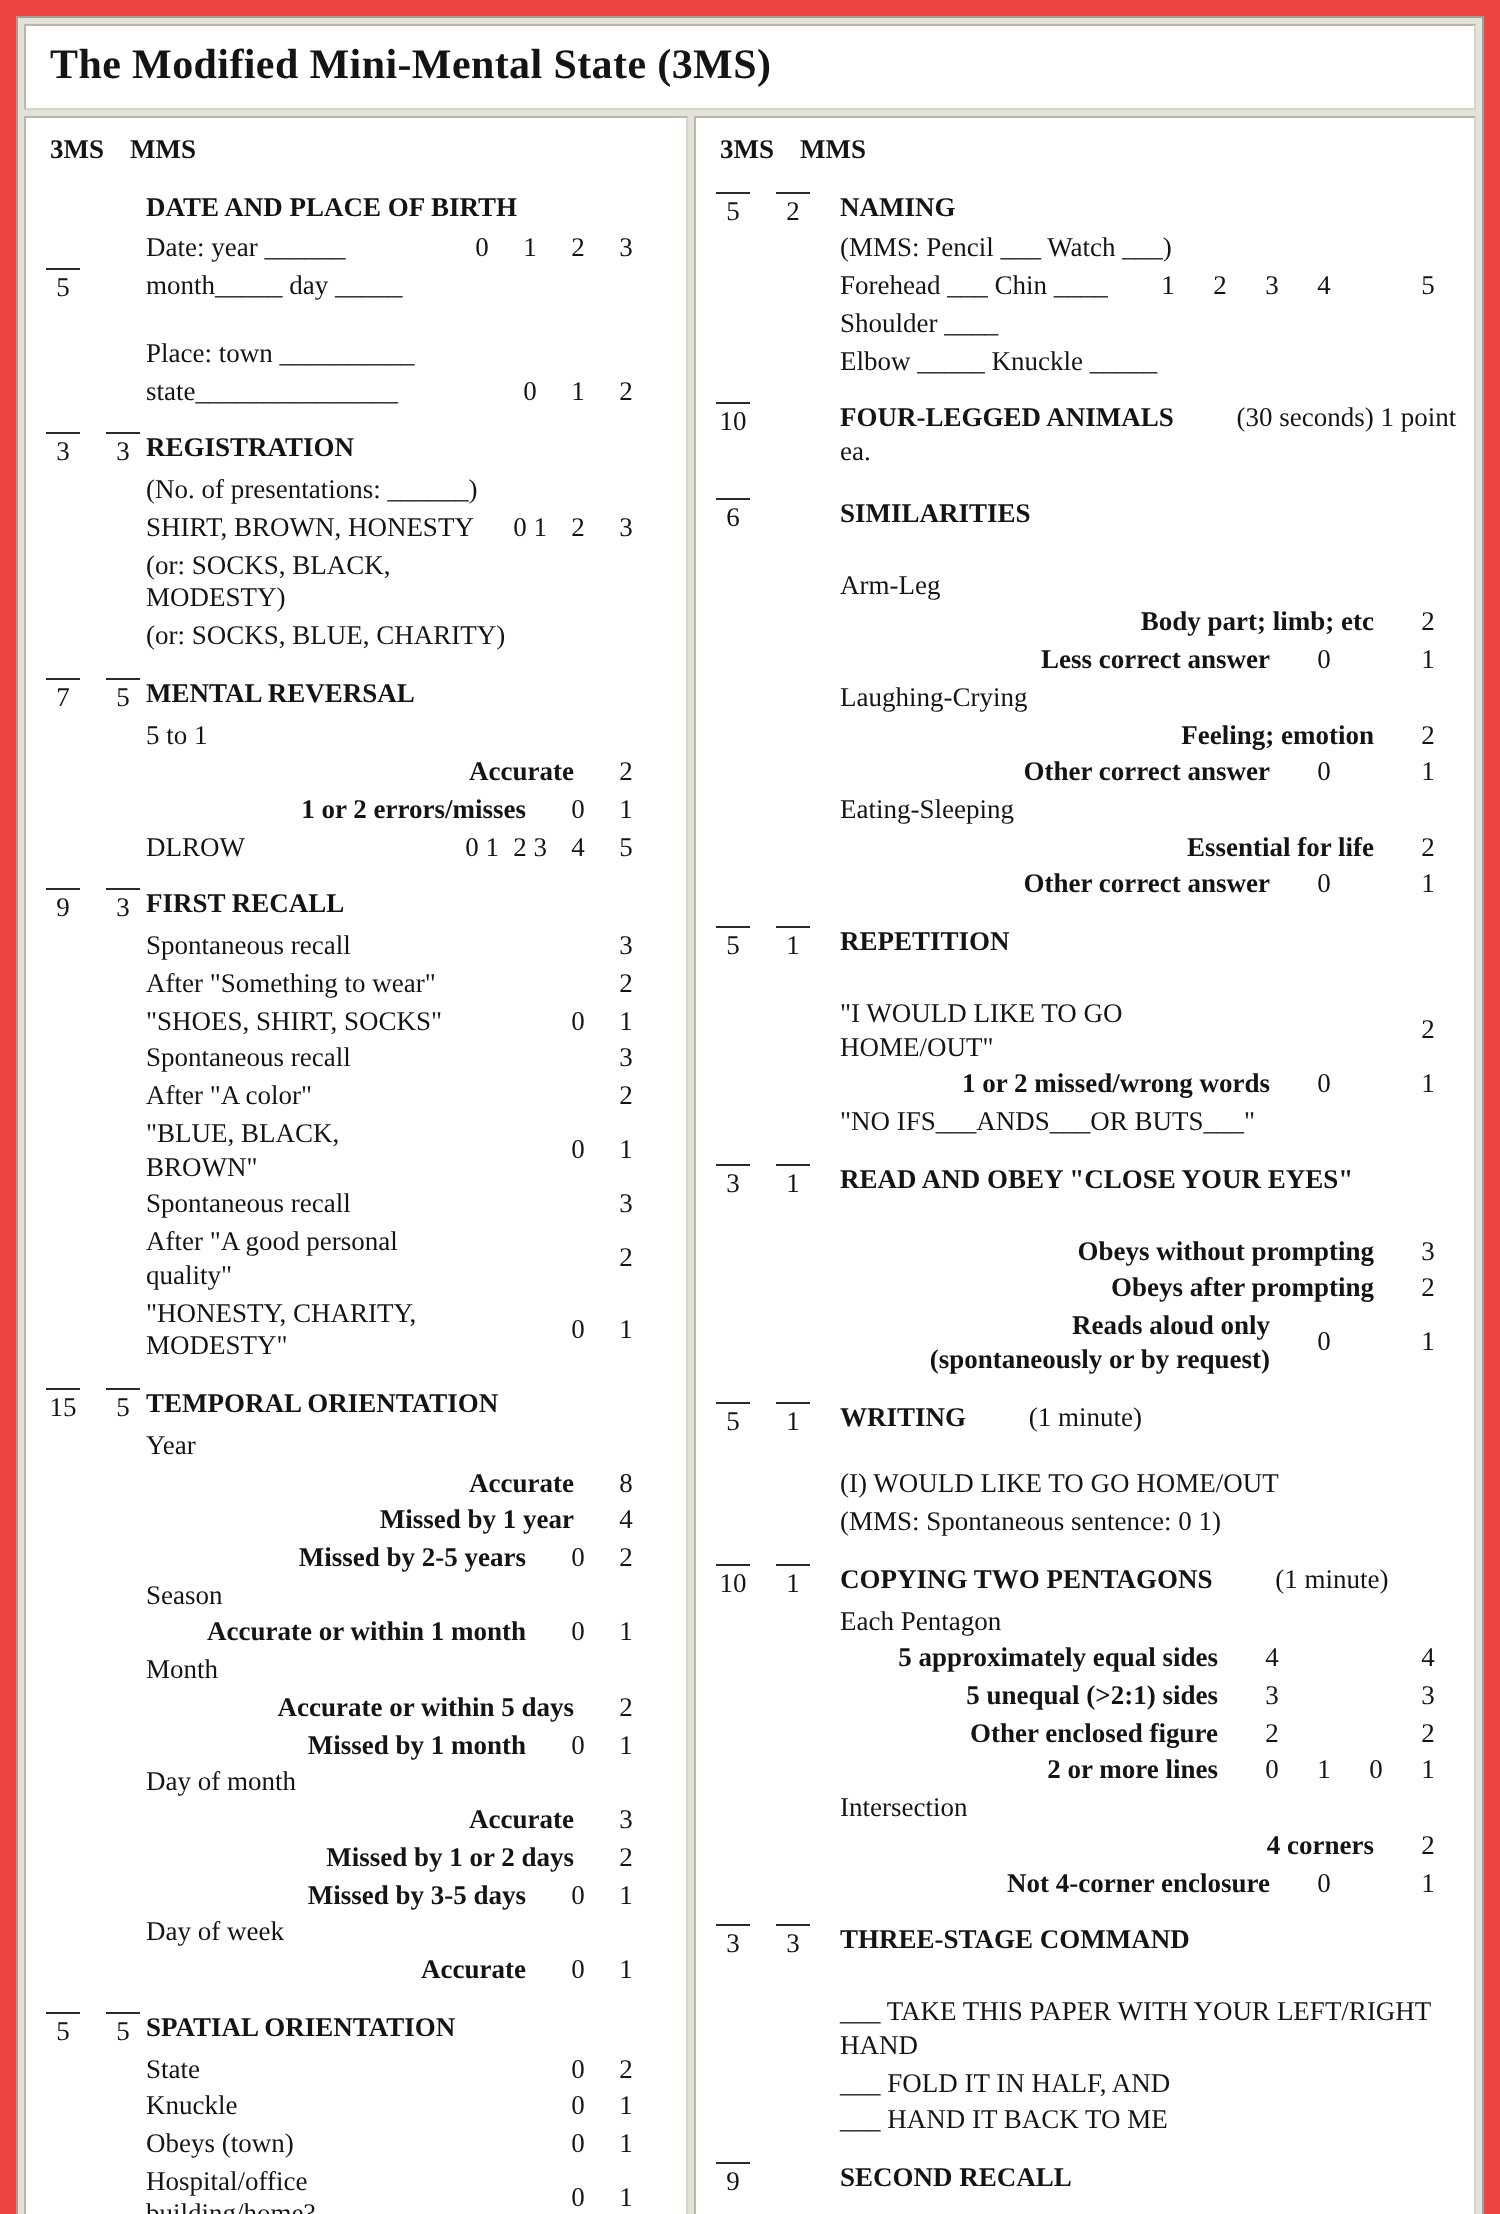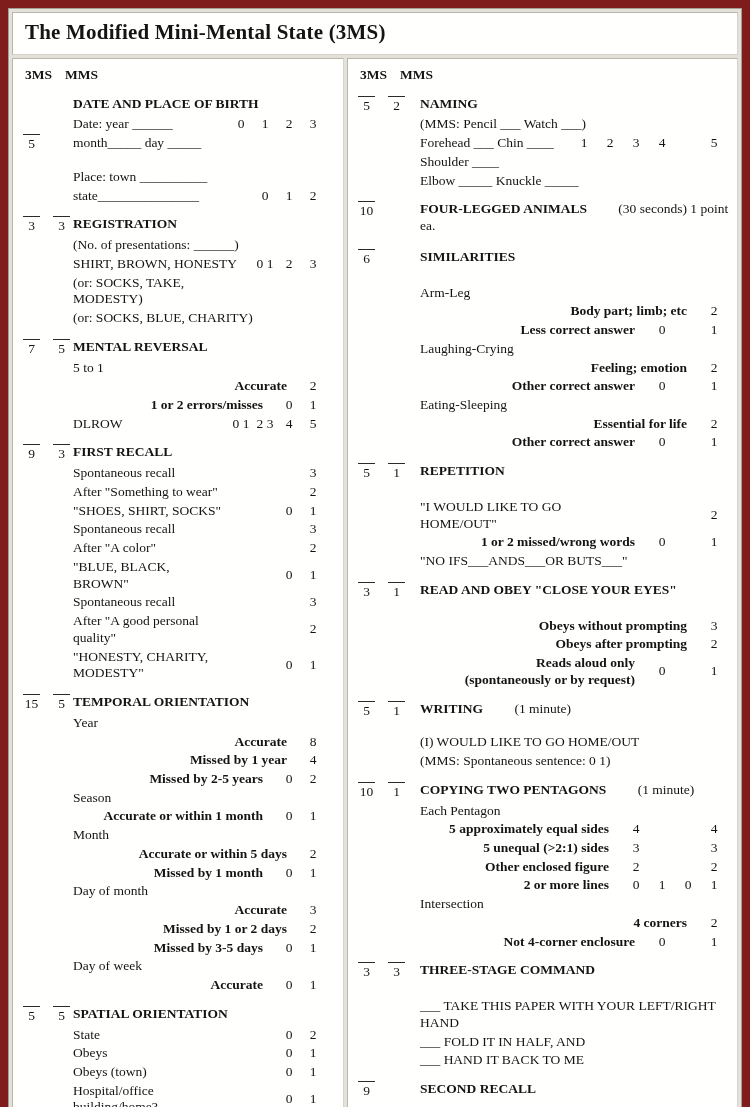--- a/index.html
+++ b/index.html
@@ -3,21 +3,21 @@
 <meta charset="utf-8">
 <style>
   html,body{margin:0;padding:0;}
   body{
     background:#f0ede5;
     font-family:"Liberation Serif", serif;
     color:#141414;
   }
   .page{
     width:750px;height:1107px;box-sizing:border-box;
-    padding:8px 8px 0 8px;overflow:hidden;background:#7f1d1d;
+    padding:8px 8px 0 8px;overflow:hidden;background:#ef4444;
   }
   table.form{
     width:734px;border-collapse:separate;border-spacing:3px;
     border:1px solid #a29f97;background:#e4e1d9;
   }
   table.form td{
     background:#fffffe;
     border:1px solid #b9b6ae;
     border-right-color:#d6d3cb;border-bottom-color:#d6d3cb;
     vertical-align:top;
@@ -115,21 +115,21 @@
                 </div>
                 <div class="row plain">
                   <div class="lbl">SHIRT, BROWN, HONESTY</div>
                   <div class="pts">
                     <span class="pt">0 1</span>
                     <span class="pt">2</span>
                     <span class="pt">3</span>
                   </div>
                 </div>
                 <div class="row plain">
-                  <div class="lbl">(or: SOCKS, TAKE,
+                  <div class="lbl">(or: SOCKS, BLACK,
 MODESTY)</div>
                 </div>
                 <div class="row plain">
                   <div class="lbl">(or: SOCKS, BLUE, CHARITY)</div>
                 </div>
               </div>
             </div>
             <div class="section section-mental-reversal">
               <div class="scores">
                 <span class="blank">7</span>
@@ -330,21 +330,21 @@
               <div class="sbody">
                 <div class="heading"><span class="htitle">SPATIAL ORIENTATION</span></div>
                 <div class="row plain">
                   <div class="lbl">State</div>
                   <div class="pts">
                     <span class="pt">0</span>
                     <span class="pt">2</span>
                   </div>
                 </div>
                 <div class="row plain">
-                  <div class="lbl">Obeys</div>
+                  <div class="lbl">Knuckle</div>
                   <div class="pts">
                     <span class="pt">0</span>
                     <span class="pt">1</span>
                   </div>
                 </div>
                 <div class="row plain">
                   <div class="lbl">Obeys (town)</div>
                   <div class="pts">
                     <span class="pt">0</span>
                     <span class="pt">1</span>

